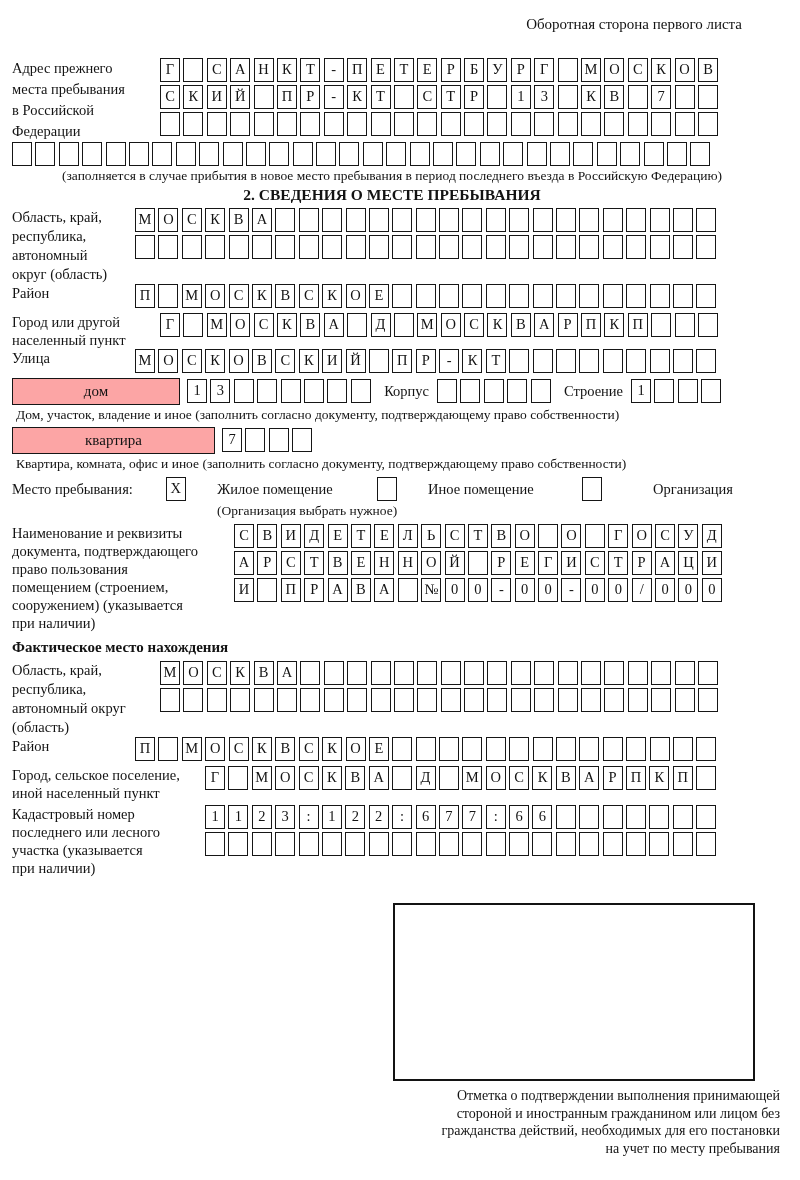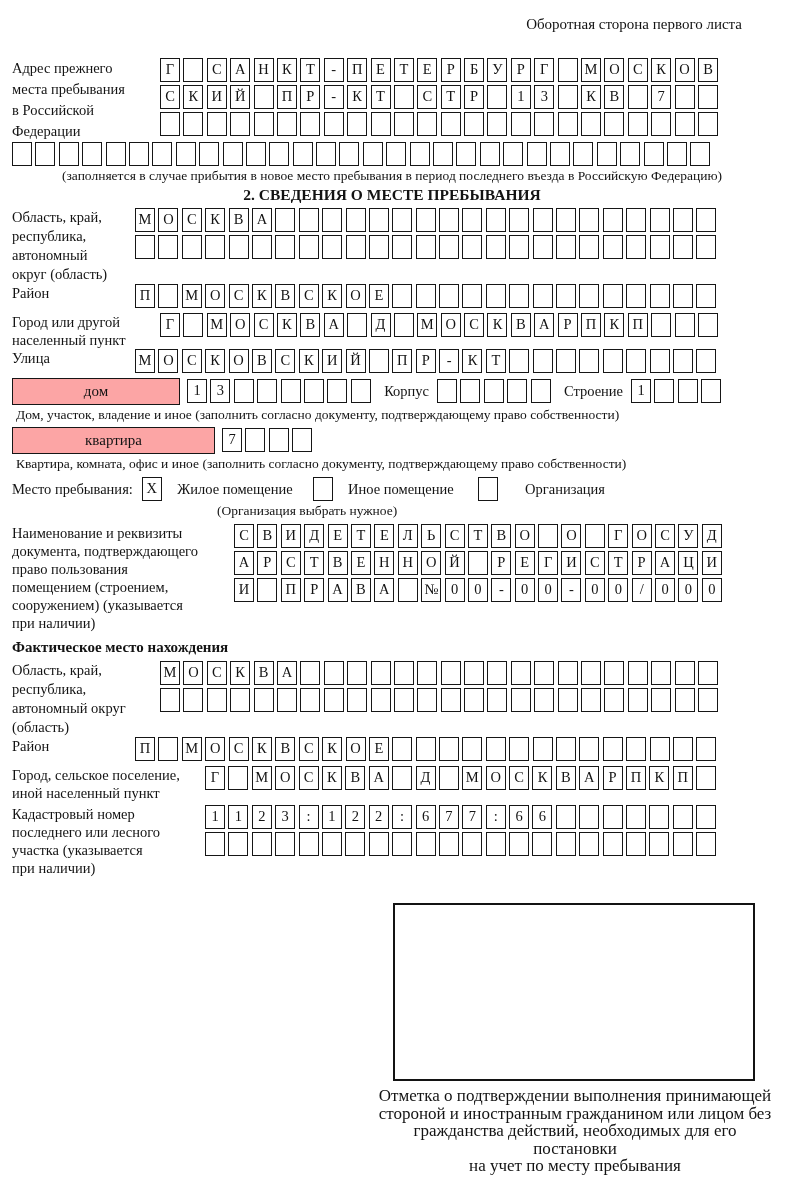--- a/index.html
+++ b/index.html
@@ -34,37 +34,37 @@
   .rect{
     display:flex;align-items:center;justify-content:center;
     border:1.6px solid #161616;height:27px;box-sizing:border-box;
     font-size:15px;margin-right:7px;flex:0 0 auto;background:#fca5a5;
   }
   .rect.house{width:168px;}
   .rect.apt{width:203px;}
   .houserow,.aptrow{align-items:center;margin-top:3px;margin-bottom:1px;}
   .inline-label{font-size:14.5px;margin:0 8px 0 10px;flex:0 0 auto;}
   .note-left{font-size:13.5px;margin:2px 0 4px 4px;}
-  .placerow{align-items:center;margin-top:5px;}
+  .placerow{align-items:center;margin-top:5px;gap:24px;}
   .plabel{font-size:14.5px;margin-right:9px;}
-  .opt{font-size:14.5px;margin-left:12px;}
+  .opt{font-size:14.5px;margin-left:4px;}
   .ml20{margin-left:20px;}
   .ml24{margin-left:24px;}
   .place-note{font-size:13.5px;margin:2px 0 5px 205px;}
   .docblock{margin-top:2px;}
   .lawnote{font-size:13.5px;text-align:center;line-height:17px;margin-bottom:4px;}
   .mt3{margin-top:3px;}
   
   .stamp-box{
     position:absolute;left:393px;top:903px;width:362px;height:178px;
     border:2px solid #131313;box-sizing:border-box;background:#fff;
   }
   .stamp-note{
     position:absolute;left:370px;top:1087px;width:410px;
-    font-size:17px;line-height:17.5px;text-align:center;
+    font-size:14px;line-height:17.5px;text-align:right;
   }
 </style>
 </head>
 <body>
 
 <div class="page">
 
   <div class="header-note">Оборотная сторона первого листа</div>
 
   <div class="frow secA">

